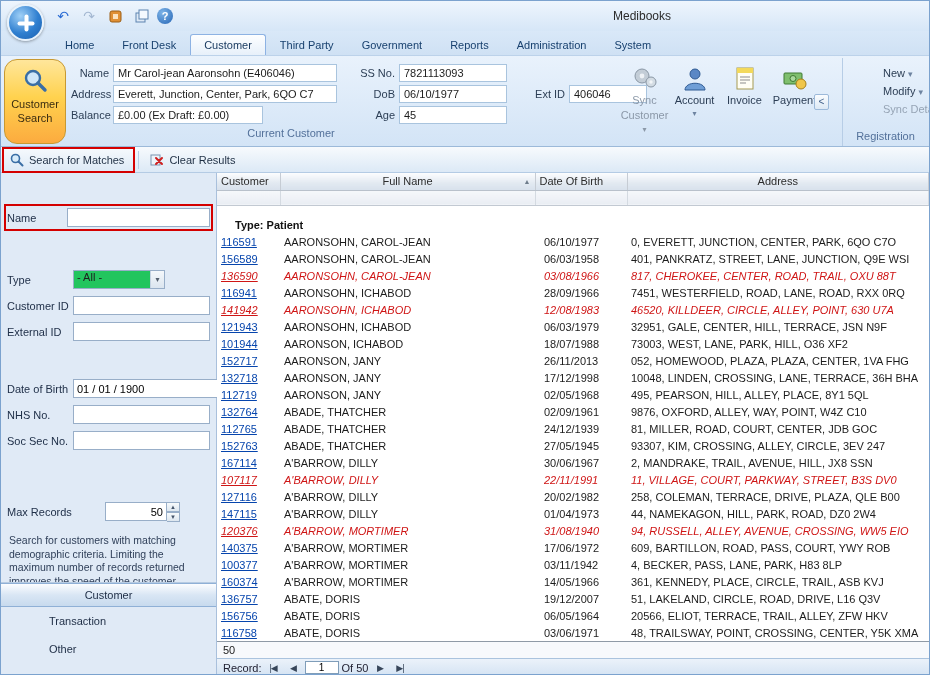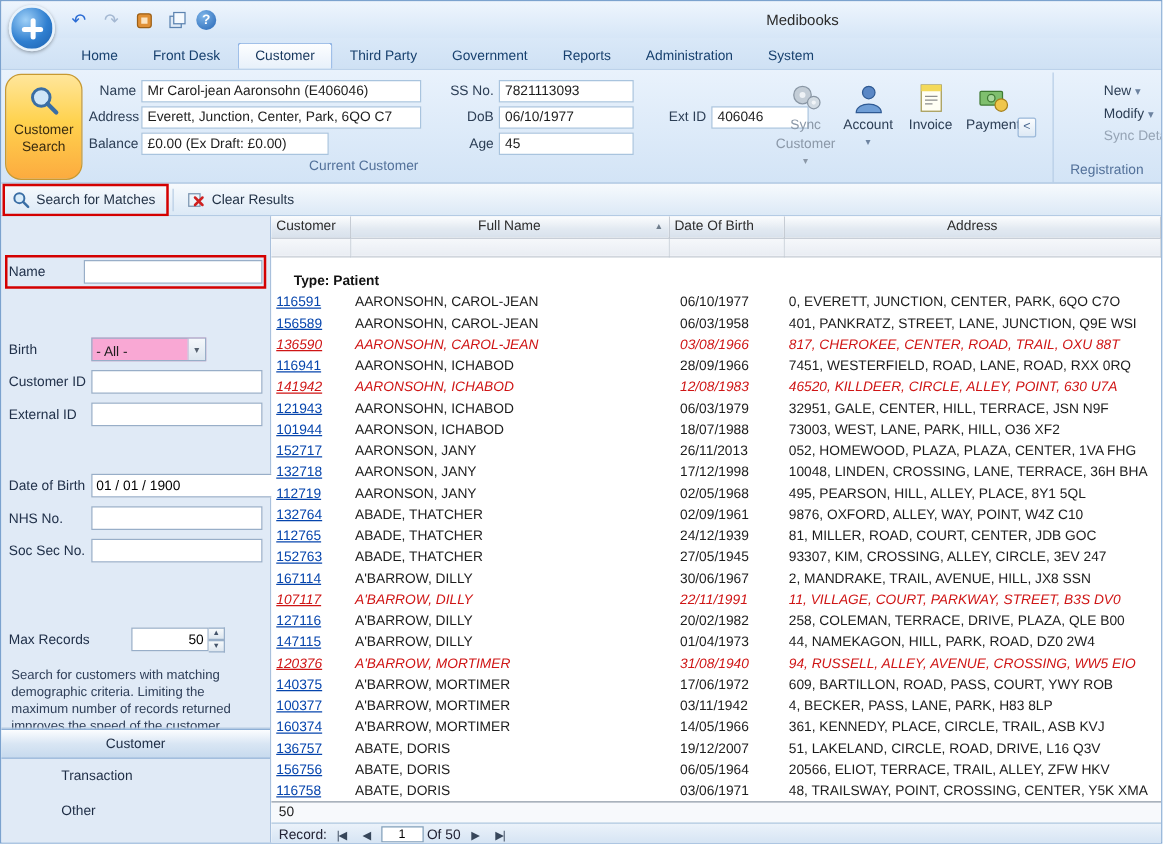--- a/index.html
+++ b/index.html
@@ -64,21 +64,21 @@
   .red-box::after { content:""; position:absolute; inset:-3px; border:2px solid #d40000; pointer-events:none; }
 
   
   .body { display:flex; height:503px; }
 
   
   .panel { position:relative; width:216px; background:#e0eaf6; border-right:1px solid #a9c0dc; padding-top:34px; }
   .frow { display:flex; align-items:center; margin:0 6px 5px 6px; height:21px; }
   .frow label { width:66px; color:#21314a; flex:none; }
   .tin { flex:1; height:19px; border:1px solid #98aec8; background:#fff; padding:0 3px; font:inherit; min-width:0; }
-  .ddl { flex:none; width:92px; height:19px; border:1px solid #98aec8; background:#f9a8d4; display:flex; align-items:flex-end; cursor:pointer; }
+  .ddl { flex:none; width:92px; height:19px; border:1px solid #98aec8; background:#22c55e; display:flex; align-items:flex-start; cursor:pointer; }
   .ddl .txt { flex:1; padding-left:3px; }
   .ddbtn { width:14px; height:100%; border-left:1px solid #c4d2e2; background:linear-gradient(#f5f8fb,#dbe5ef);
            color:#55board; color:#55606e; font-size:8px; display:flex; align-items:center; justify-content:center; }
   .spin { width:13px; height:19px; display:flex; flex-direction:column; flex:none; }
   .spin span { flex:1; font-size:6px; line-height:8px; text-align:center; color:#44546a; background:linear-gradient(#f7fafc,#dde6ef);
                border:1px solid #98aec8; border-left:none; cursor:pointer; }
   .dob-ctl { display:flex; flex:1; }
   .dob-ctl .tin { flex:1; }
   .gap36 { height:36px; } .gap31 { height:31px; } .gap45 { height:45px; }
   .maxrow .tin { flex:none; width:62px; text-align:right; margin-left:28px; }
@@ -275,21 +275,21 @@
 
     <div class="panel">
       <div class="frow red-box">
         <label style="width:60px;">Name</label>
         <input class="tin" type="text" value="" style="">
       </div>
 
       <div class="gap36"></div>
 
       <div class="frow">
-        <label>Birth</label>
+        <label>Type</label>
         <div class="ddl">
           <span class="txt">- All -</span>
           <span class="ddbtn">▾</span>
         </div>
       </div>
       <div class="frow">
         <label>Customer ID</label>
         <input class="tin" type="text" value="" style="">
       </div>
       <div class="frow">

